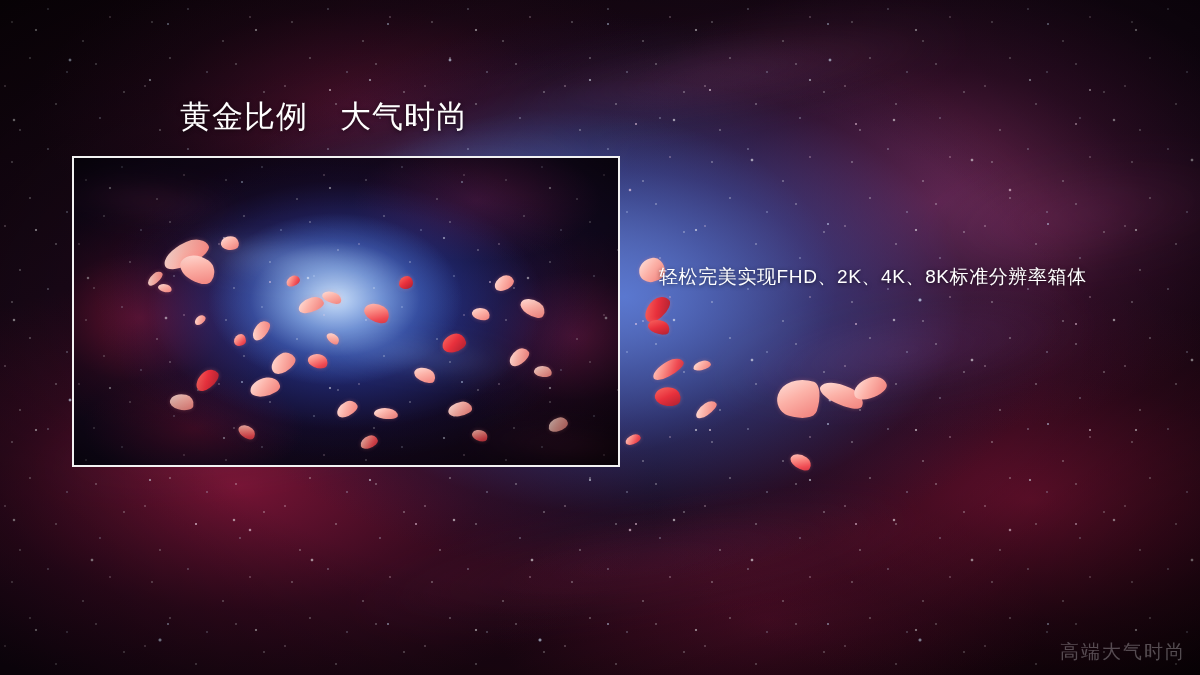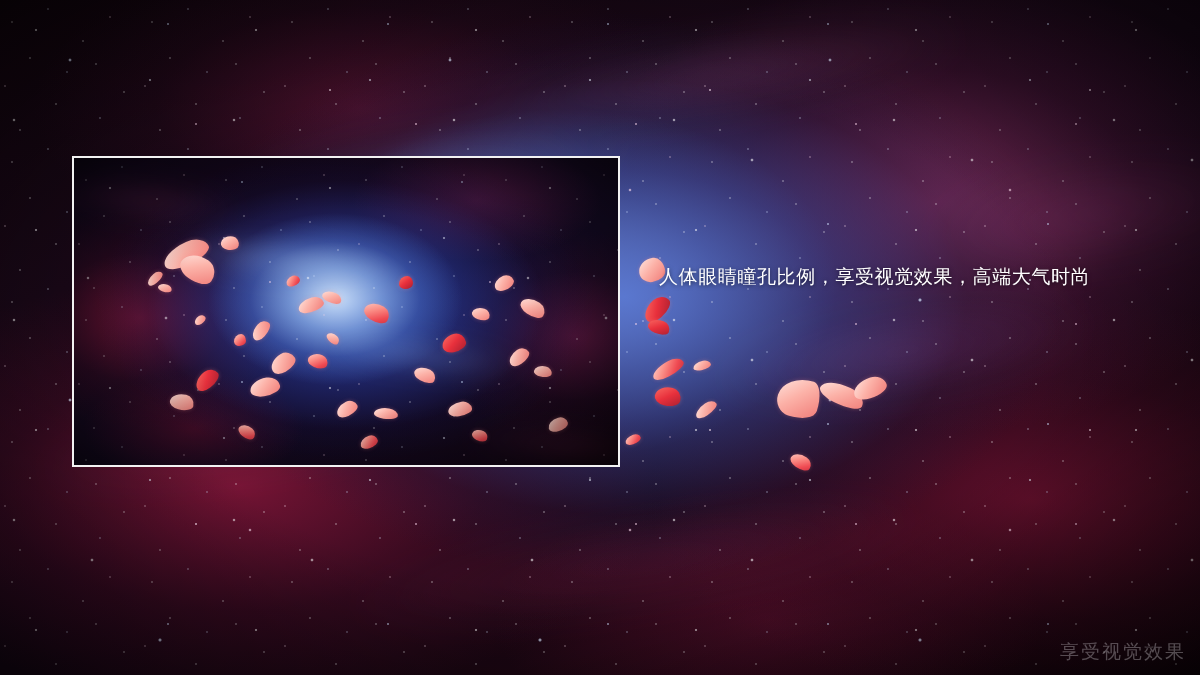--- a/index.html
+++ b/index.html
@@ -259,20 +259,21 @@
       <div class="petal pale" style="left:374px;top:244px;width:24px;height:14px;transform:rotate(-8deg);"></div>
       <div class="petal" style="left:398px;top:272px;width:16px;height:11px;transform:rotate(26deg);"></div>
       <div class="petal pale" style="left:474px;top:260px;width:20px;height:13px;transform:rotate(-16deg);"></div>
       <div class="petal pale" style="left:252px;top:176px;width:14px;height:9px;transform:rotate(44deg);"></div>
       <div class="petal" style="left:212px;top:118px;width:14px;height:10px;transform:rotate(-20deg);"></div>
 
       <div class="frame-vig"></div>
     </div>
   </div>
 
+  <div id="slide-title">黄金比例　大气时尚</div>
 
   <div id="body-text">
-    <div class="line">人体眼睛瞳孔比例，享受视觉效果，高端大气时尚</div>
+    <div class="line">轻松完美实现FHD、2K、4K、8K标准分辨率箱体</div>
   </div>
 
-  <div id="watermark">享受视觉效果</div>
+  <div id="watermark">高端大气时尚</div>
 
 </div>
 
 </body></html>

